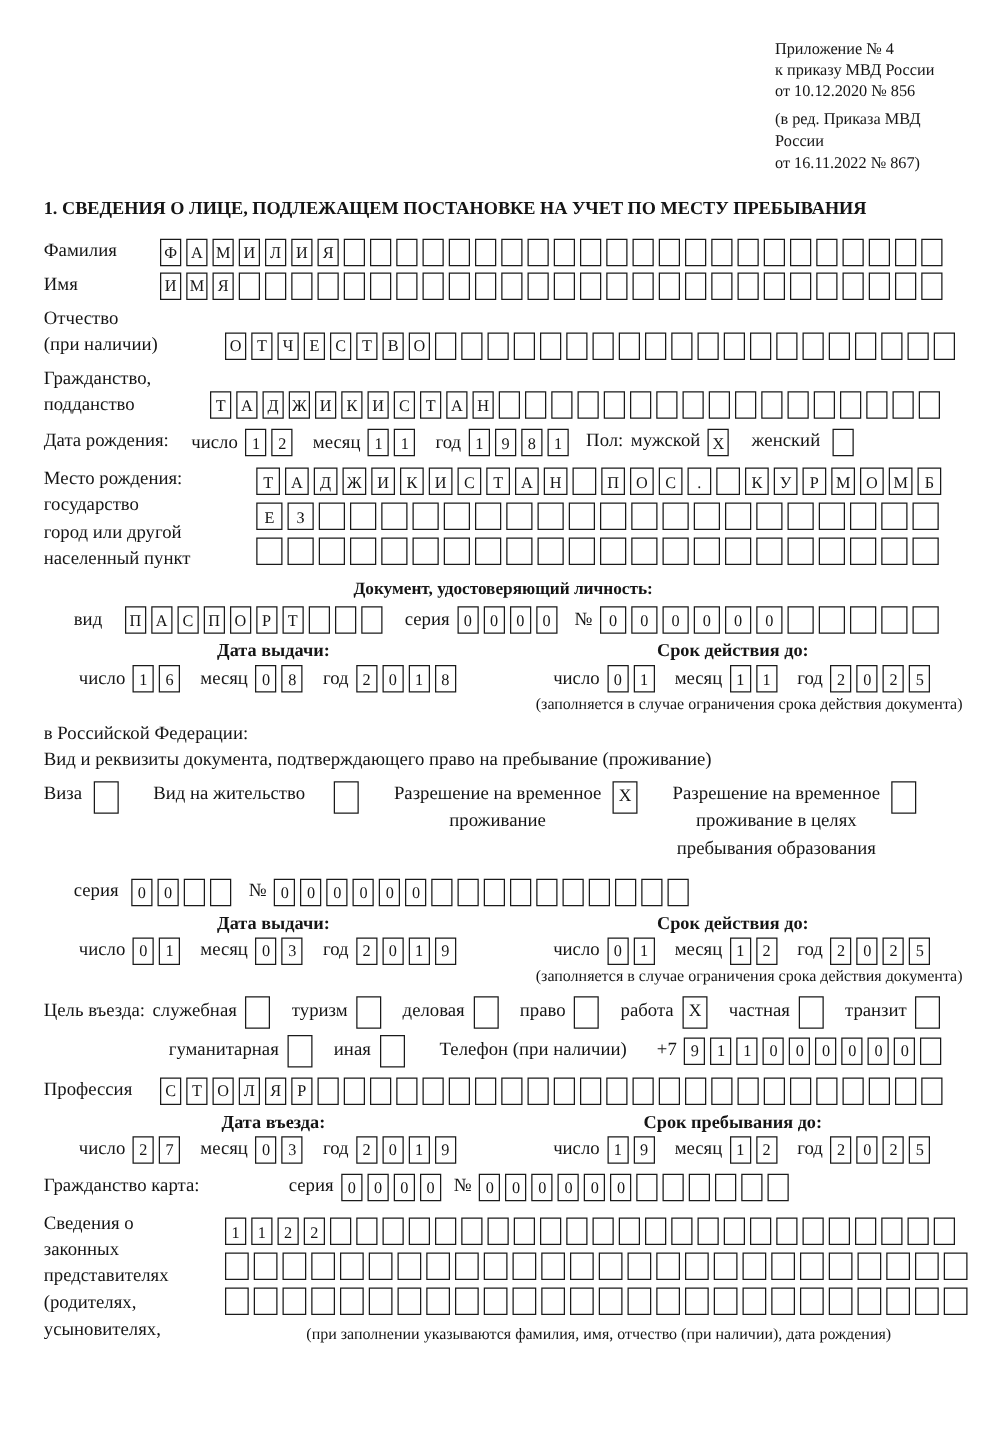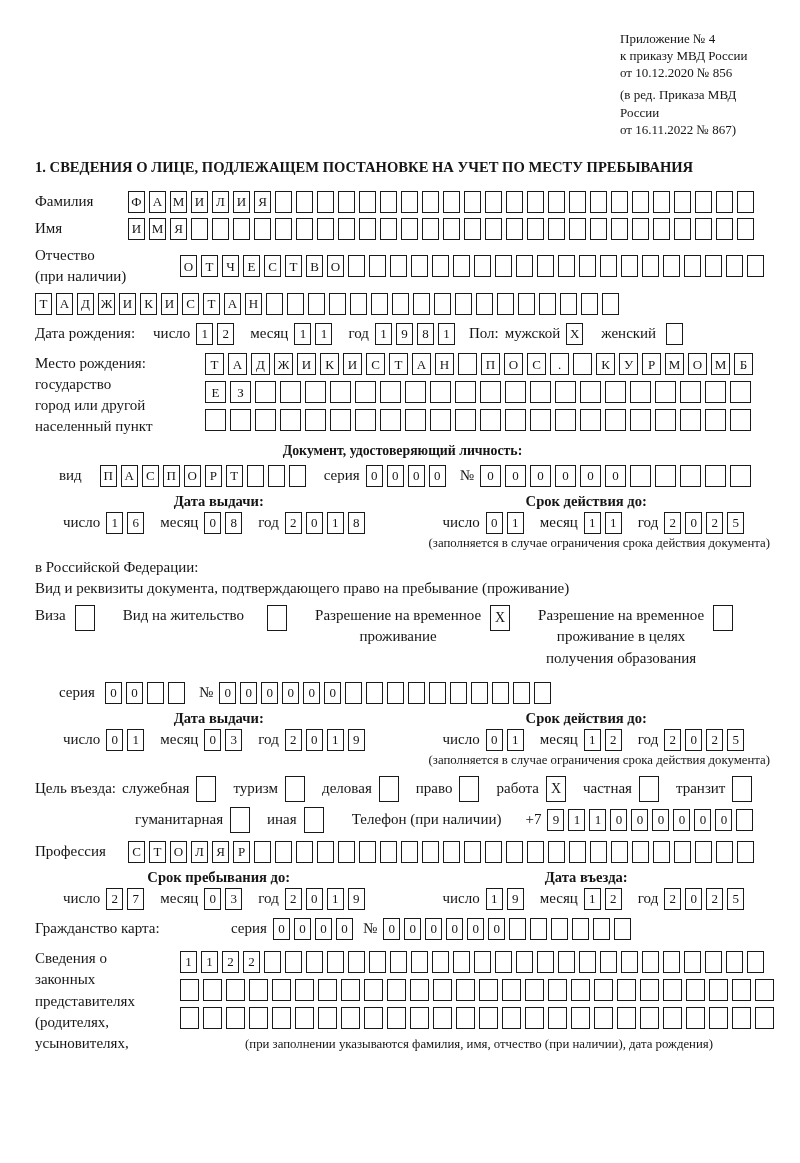--- a/index.html
+++ b/index.html
@@ -5,21 +5,21 @@
   html,body{margin:0;padding:0;background:#fff;}
   .page{width:800px;height:1163px;box-sizing:border-box;background:#fff;color:#151515;
         font-family:"Liberation Serif","DejaVu Serif",serif;font-size:15px;
         padding:30px 30px 0 35px;overflow:hidden;position:relative;}
   .appendix{margin-left:585px;font-size:13px;line-height:1.32;}
   .appendix .gap{margin-top:5px;}
   .forma{text-align:right;font-weight:bold;font-size:15.5px;margin-top:14px;}
   .title{text-align:center;font-weight:bold;font-size:16px;line-height:1.55;margin-top:16px;}
   .blank-line{display:inline-block;width:62px;border-bottom:2px solid #222;height:0.9em;margin-left:10px;}
   .sec{font-weight:bold;font-size:14.6px;margin-top:21px;margin-bottom:15px;}
-  .row{display:flex;align-items:center;margin-bottom:5px;}
+  .row{display:flex;align-items:flex-end;margin-bottom:5px;}
   .row.c{align-items:center;}
   .lab{flex:0 0 auto;line-height:1.3;}
   .lab-col{flex:0 0 auto;line-height:1.42;}
   .w93{width:93px;} .w145{width:145px;} .w133{width:133px;} .w170{width:170px;} .w141{width:141px;}
   .cells{display:inline-flex;flex:0 0 auto;}
   .cell{box-sizing:border-box;display:inline-flex;align-items:center;justify-content:center;
         width:17px;height:22px;border:1.7px solid #1a1a1a;margin-right:4px;
         font-size:13px;line-height:1;flex:0 0 auto;background:#fff;}
   .w19 .cell{width:19px;} .w21 .cell{width:21px;}
   .cb .cell,.cell.cb2{width:20px;height:26px;font-size:14px;}
@@ -167,20 +167,24 @@
         <span class="cell"></span>
         <span class="cell"></span>
         <span class="cell"></span>
         <span class="cell"></span>
         <span class="cell"></span>
         <span class="cell"></span>
       </span>
   </div>
 
   <div class="row">
+    <span class="lab-col w133">
+      <div>Гражданство,</div>
+      <div>подданство</div>
+    </span>
     <span class="cells">
         <span class="cell">Т</span>
         <span class="cell">А</span>
         <span class="cell">Д</span>
         <span class="cell">Ж</span>
         <span class="cell">И</span>
         <span class="cell">К</span>
         <span class="cell">И</span>
         <span class="cell">С</span>
         <span class="cell">Т</span>
@@ -436,21 +440,21 @@
         <div>проживание</div>
       </span>
       <span class="cells cb">
           <span class="cell">X</span>
         </span>
     </span>
     <span class="opt">
       <span class="opt-lines">
         <div>Разрешение на временное</div>
         <div>проживание в целях</div>
-        <div>получения образования</div>
+        <div>пребывания образования</div>
       </span>
       <span class="cells cb">
           <span class="cell"></span>
         </span>
     </span>
   </div>
 
   <div class="row c">
     <span class="lab ml24">серия</span>
     <span class="cells ml10">
@@ -619,22 +623,22 @@
         <span class="cell"></span>
         <span class="cell"></span>
         <span class="cell"></span>
         <span class="cell"></span>
         <span class="cell"></span>
         <span class="cell"></span>
       </span>
   </div>
 
   <div class="ph">
+    <span>Дата въезда:</span>
     <span>Срок пребывания до:</span>
-    <span>Дата въезда:</span>
   </div>
   <div class="pairrow">
     <span class="half l">
         <span class="dg">
           <span class="dg-lab">число</span>
           <span class="cells">
             <span class="cell">2</span>
             <span class="cell">7</span>
           </span>
           <span class="dg-lab">месяц</span>

